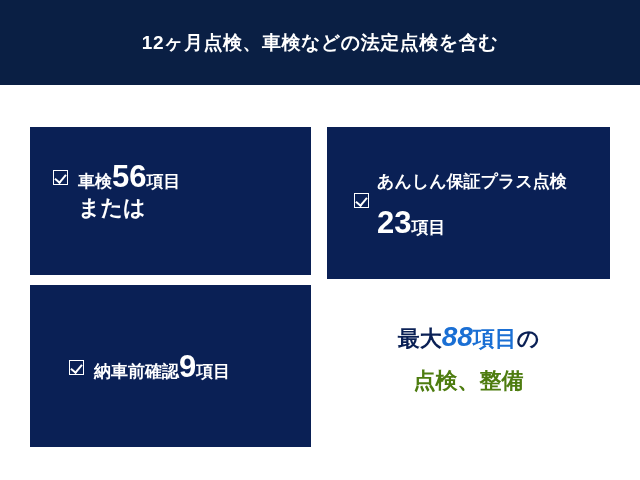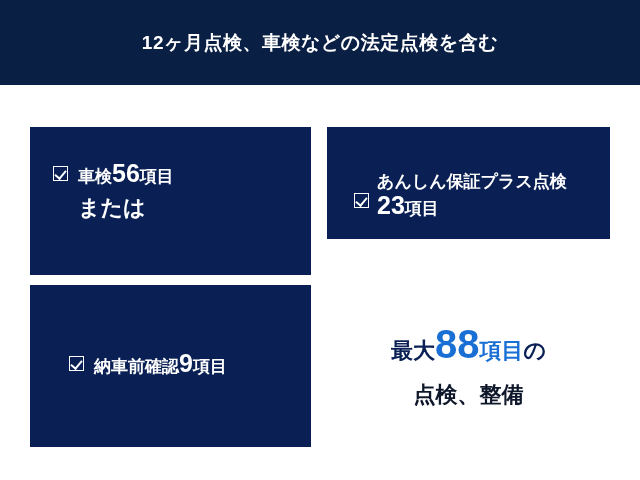--- a/index.html
+++ b/index.html
@@ -52,21 +52,21 @@
   .panel-a {
     left: 30px;
     top: 127px;
     width: 281px;
     height: 148px;
   }
   .panel-b {
     left: 327px;
     top: 127px;
     width: 283px;
-    height: 112px;
+    height: 152px;
   }
   .panel-c {
     left: 30px;
     top: 285px;
     width: 281px;
     height: 162px;
   }
 
   .row {
     display: flex;
@@ -95,21 +95,21 @@
   }
 
   .txt {
     color: #ffffff;
     font-size: 17px;
     font-weight: bold;
     white-space: nowrap;
     line-height: 1.1;
   }
   .num {
-    font-size: 25px;
+    font-size: 31px;
     font-weight: bold;
   }
 
   
   .panel-a .line1 {
     position: absolute;
     left: 23px;
     top: 33px;
   }
   .panel-a .line2 {
@@ -138,20 +138,21 @@
     top: 46px;
   }
   .panel-b .btext .l1 {
     color: #ffffff;
     font-size: 17px;
     font-weight: bold;
     white-space: nowrap;
     line-height: 1.1;
   }
   .panel-b .btext .l2 {
+    margin-top: 14px;
     color: #ffffff;
     font-size: 17px;
     font-weight: bold;
     white-space: nowrap;
     line-height: 1.1;
   }
 
   
   .panel-c .crow {
     position: absolute;
@@ -170,29 +171,30 @@
   }
   .summary .s1 {
     color: #0a2055;
     font-size: 22px;
     font-weight: bold;
     line-height: 1.2;
     white-space: nowrap;
   }
   .summary .s1 .big {
     color: #1a6fd4;
-    font-size: 40px;
-    font-weight: bold;
+    font-size: 28px;
+    font-weight: bold;
+    font-style: italic;
   }
   .summary .s1 .blue {
     color: #1a6fd4;
   }
   .summary .s2 {
     margin-top: 12px;
-    color: #0f172a;
+    color: #4d7c0f;
     font-size: 22px;
     font-weight: bold;
     white-space: nowrap;
   }
 </style>
 </head>
 <body>
 
 <div class="page">
 

